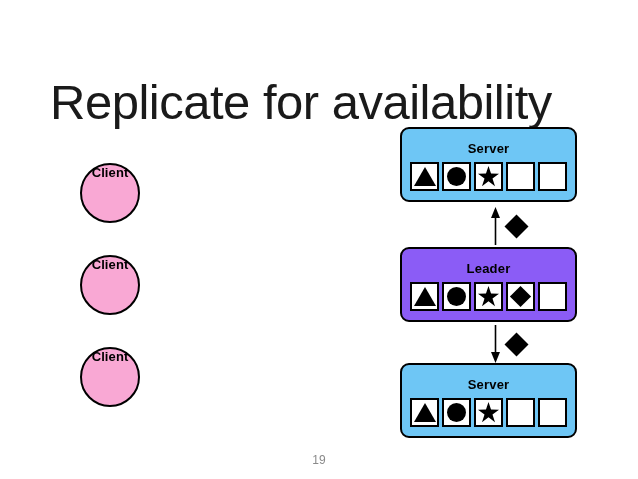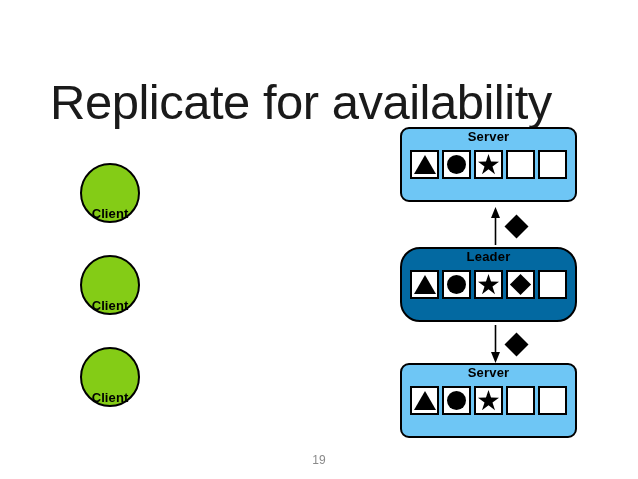--- a/index.html
+++ b/index.html
@@ -30,25 +30,25 @@
     font-family: "Liberation Sans", sans-serif;
     margin-top: 34px;
   }
 
   
   .client-node {
     position: absolute;
     width: 60px;
     height: 60px;
     border-radius: 50%;
-    background: #84cc16;
+    background: #f9a8d4;
     border: 2.2px solid #000000;
     box-sizing: border-box;
     display: flex;
-    align-items: flex-end;
+    align-items: flex-start;
     justify-content: center;
   }
   .client-label {
     font-size: 13px;
     font-weight: bold;
     color: #000000;
     letter-spacing: 0.1px;
   }
 
   
@@ -57,27 +57,27 @@
     width: 177px;
     height: 75px;
     border-radius: 9px;
     border: 2.6px solid #000000;
     box-sizing: border-box;
     display: flex;
     flex-direction: column;
     align-items: center;
   }
   .replica-box.server { background: #6ec6f5; }
-  .replica-box.leader { background: #0369a1; border-radius: 20px; }
+  .replica-box.leader { background: #8b5cf6; }
 
   .replica-title {
     font-size: 13px;
     font-weight: bold;
     color: #000000;
-    margin-top: 0;
+    margin-top: 12px;
     letter-spacing: 0.2px;
   }
 
   .log-row {
     display: flex;
     gap: 3px;
     margin-top: 6px;
   }
   .log-cell {
     width: 29px;

